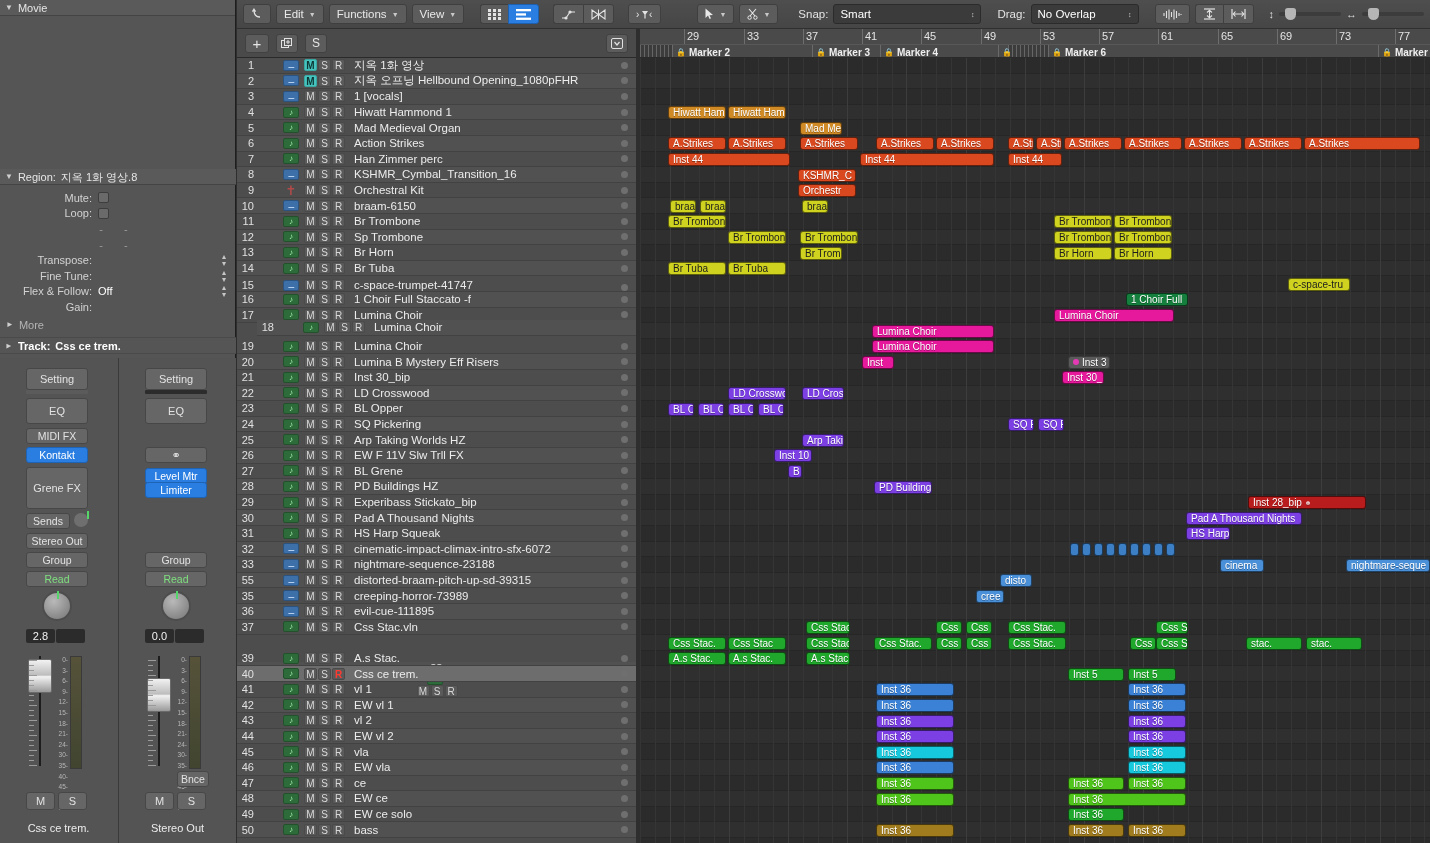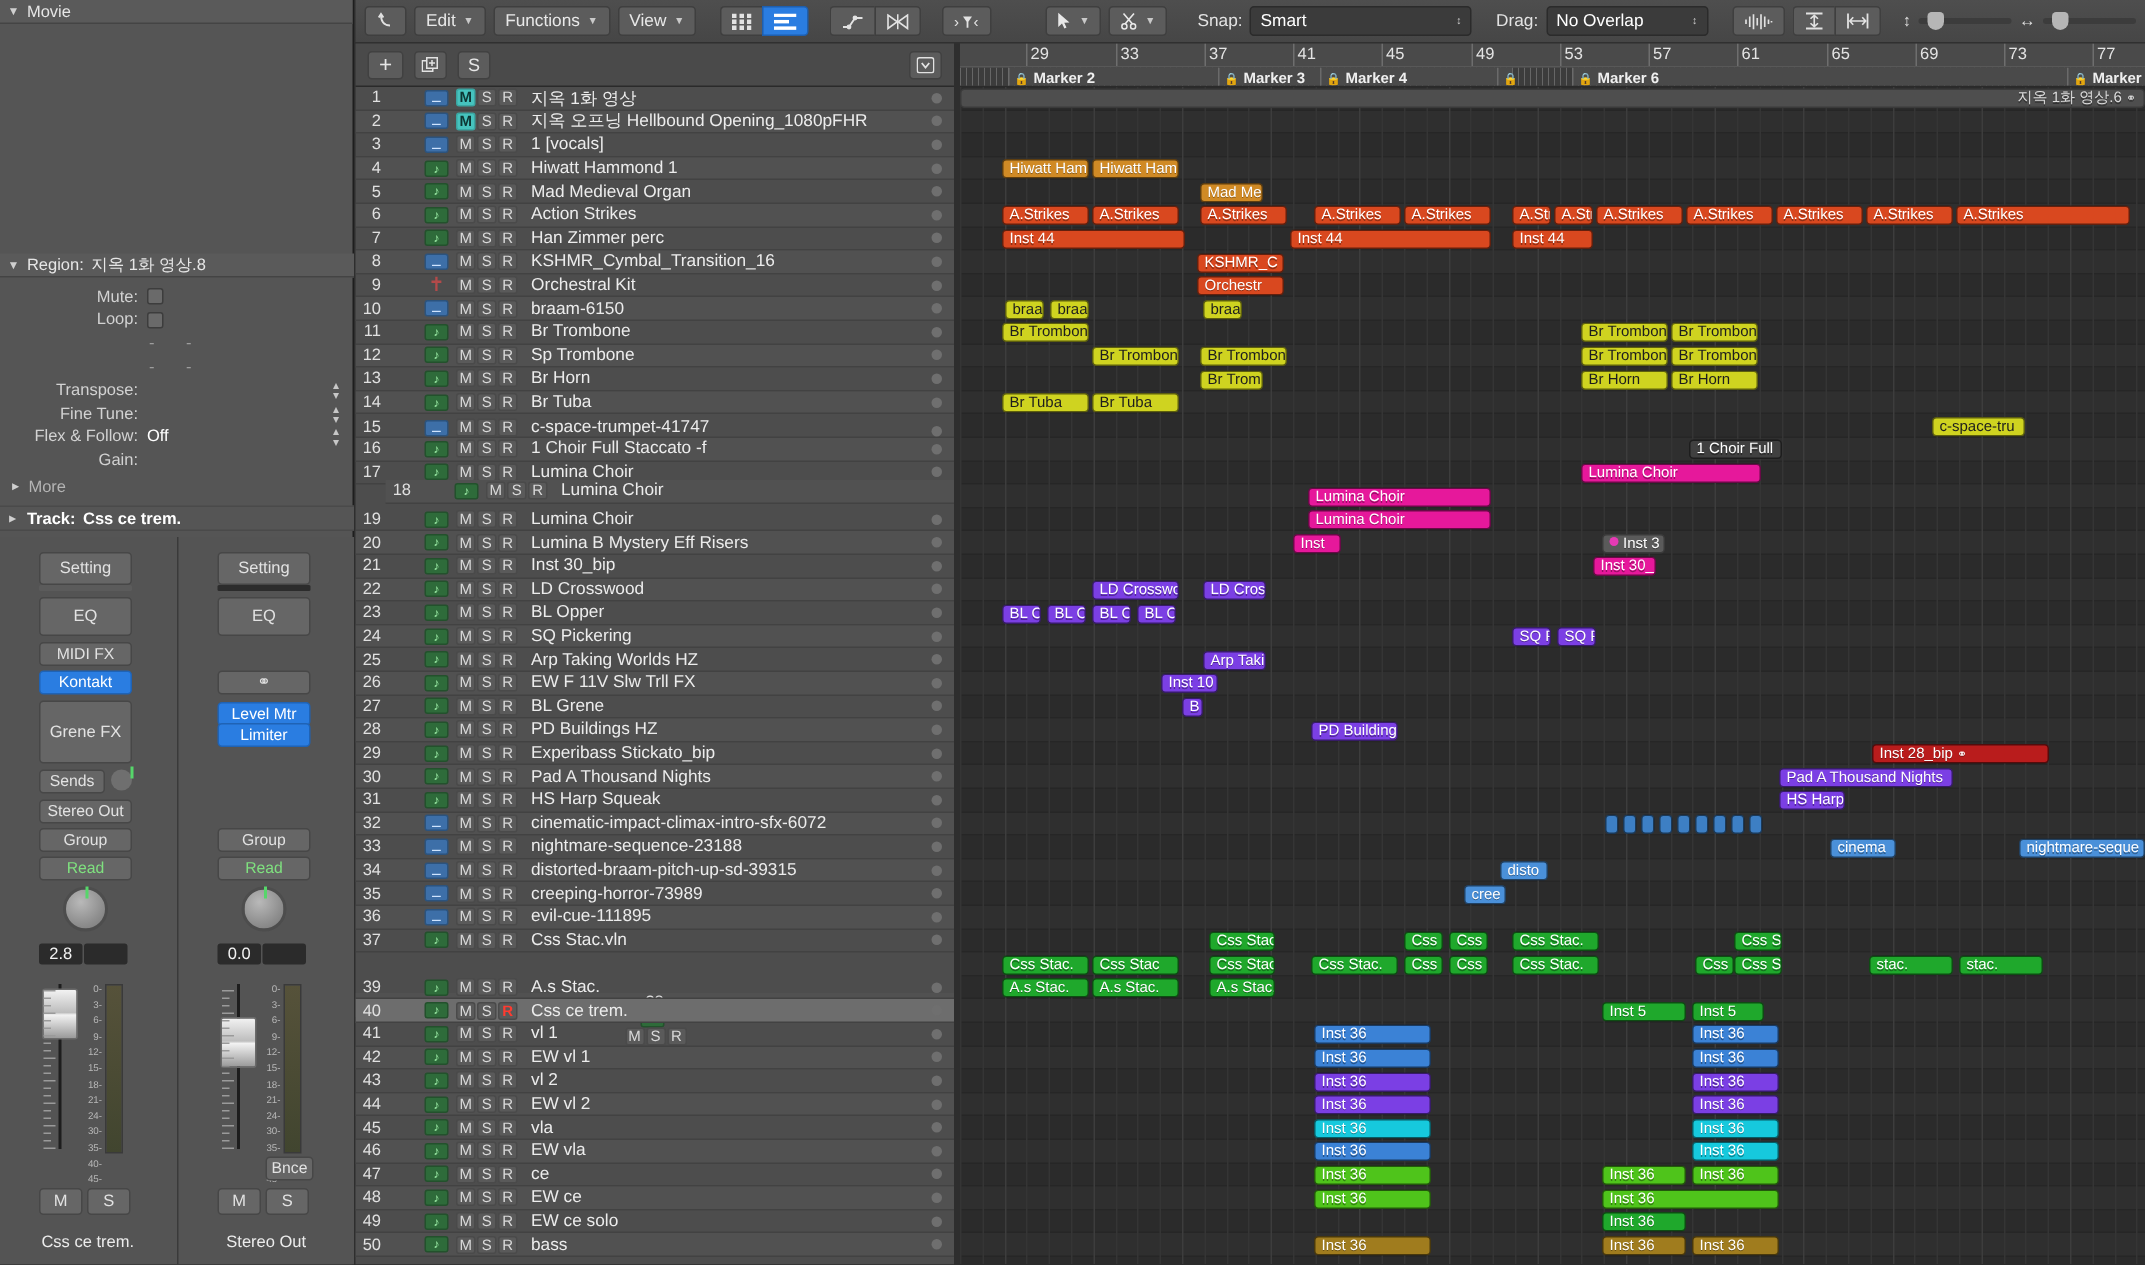--- a/index.html
+++ b/index.html
@@ -1014,21 +1014,21 @@
         <span class="ticon aud">⚊</span>
         <span class="msr">
           <span class="">M</span>
           <span>S</span>
           <span class="">R</span>
         </span>
         <span class="tname">nightmare-sequence-23188</span>
         <span class="tdot"></span>
       </div>
       <div class="trow alt" style="top: 514.8px;">
-        <span class="tnum">34</span>
+        <span class="tnum">55</span>
         <span class="tpad"></span>
         <span class="ticon aud">⚊</span>
         <span class="msr">
           <span class="">M</span>
           <span>S</span>
           <span class="">R</span>
         </span>
         <span class="tname">distorted-braam-pitch-up-sd-39315</span>
         <span class="tdot"></span>
       </div>
@@ -1324,21 +1324,20 @@
       <div class="vgrid" style="left: 651px;"></div>
       <div class="vgrid" style="left: 666px;"></div>
       <div class="vgrid bar" style="left: 681px;"></div>
       <div class="vgrid" style="left: 696px;"></div>
       <div class="vgrid" style="left: 710px;"></div>
       <div class="vgrid" style="left: 725px;"></div>
       <div class="vgrid bar" style="left: 740px;"></div>
       <div class="vgrid" style="left: 755px;"></div>
       <div class="vgrid" style="left: 770px;"></div>
       <div class="vgrid" style="left: 784px;"></div>
-      <div class="region vid" style="left: 0px; width: 790px; top: 1.3px;"><span>지옥 1화 영상.6</span> <span class="lk">⚭</span></div>
       <div class="region" style="left: 28px; width: 58px; top: 48.1px; background: rgb(208, 138, 37);"><span>Hiwatt Ham</span></div>
       <div class="region" style="left: 88px; width: 58px; top: 48.1px; background: rgb(208, 138, 37);"><span>Hiwatt Ham</span></div>
       <div class="region" style="left: 160px; width: 42px; top: 63.7px; background: rgb(208, 138, 37);"><span>Mad Me</span></div>
       <div class="region" style="left: 28px; width: 58px; top: 79.3px; background: rgb(217, 72, 31);"><span>A.Strikes</span></div>
       <div class="region" style="left: 88px; width: 58px; top: 79.3px; background: rgb(217, 72, 31);"><span>A.Strikes</span></div>
       <div class="region" style="left: 160px; width: 58px; top: 79.3px; background: rgb(217, 72, 31);"><span>A.Strikes</span></div>
       <div class="region" style="left: 236px; width: 58px; top: 79.3px; background: rgb(217, 72, 31);"><span>A.Strikes</span></div>
       <div class="region" style="left: 296px; width: 58px; top: 79.3px; background: rgb(217, 72, 31);"><span>A.Strikes</span></div>
       <div class="region" style="left: 368px; width: 26px; top: 79.3px; background: rgb(217, 72, 31);"><span>A.Stri</span></div>
       <div class="region" style="left: 396px; width: 26px; top: 79.3px; background: rgb(217, 72, 31);"><span>A.Stri</span></div>
@@ -1361,21 +1360,21 @@
       <div class="region dk" style="left: 88px; width: 58px; top: 172.9px; background: rgb(207, 211, 32);"><span>Br Trombon</span></div>
       <div class="region dk" style="left: 160px; width: 58px; top: 172.9px; background: rgb(207, 211, 32);"><span>Br Trombon</span></div>
       <div class="region dk" style="left: 414px; width: 58px; top: 172.9px; background: rgb(207, 211, 32);"><span>Br Trombon</span></div>
       <div class="region dk" style="left: 474px; width: 58px; top: 172.9px; background: rgb(207, 211, 32);"><span>Br Trombon</span></div>
       <div class="region dk" style="left: 160px; width: 42px; top: 188.5px; background: rgb(207, 211, 32);"><span>Br Trom</span></div>
       <div class="region dk" style="left: 414px; width: 58px; top: 188.5px; background: rgb(207, 211, 32);"><span>Br Horn</span></div>
       <div class="region dk" style="left: 474px; width: 58px; top: 188.5px; background: rgb(207, 211, 32);"><span>Br Horn</span></div>
       <div class="region dk" style="left: 28px; width: 58px; top: 204.1px; background: rgb(207, 211, 32);"><span>Br Tuba</span></div>
       <div class="region dk" style="left: 88px; width: 58px; top: 204.1px; background: rgb(207, 211, 32);"><span>Br Tuba</span></div>
       <div class="region dk" style="left: 648px; width: 62px; top: 219.7px; background: rgb(207, 211, 32);"><span>c-space-tru</span></div>
-      <div class="region" style="left: 486px; width: 62px; top: 235.3px; background: #404040;"><span>1 Choir Full</span></div>
+      <div class="region" style="left: 486px; width: 62px; top: 235.3px; background: #15803d;"><span>1 Choir Full</span></div>
       <div class="region" style="left: 414px; width: 120px; top: 250.9px; background: rgb(230, 24, 155);"><span>Lumina Choir</span></div>
       <div class="region" style="left: 232px; width: 122px; top: 266.5px; background: rgb(230, 24, 155);"><span>Lumina Choir</span></div>
       <div class="region" style="left: 232px; width: 122px; top: 282.1px; background: rgb(230, 24, 155);"><span>Lumina Choir</span></div>
       <div class="region" style="left: 222px; width: 32px; top: 297.7px; background: rgb(230, 24, 155);"><span>Inst</span></div>
       <div class="region dot-reg" style="left: 428px; width: 42px; top: 297.7px;"><span class="dotmark"></span><span>Inst 3</span></div>
       <div class="region" style="left: 422px; width: 42px; top: 313.3px; background: rgb(230, 24, 155);"><span>Inst 30_</span></div>
       <div class="region" style="left: 88px; width: 58px; top: 328.9px; background: rgb(123, 63, 228);"><span>LD Crosswo</span></div>
       <div class="region" style="left: 162px; width: 42px; top: 328.9px; background: rgb(123, 63, 228);"><span>LD Cros</span></div>
       <div class="region" style="left: 28px; width: 26px; top: 344.5px; background: rgb(123, 63, 228);"><span>BL O</span></div>
       <div class="region" style="left: 58px; width: 26px; top: 344.5px; background: rgb(123, 63, 228);"><span>BL O</span></div>

